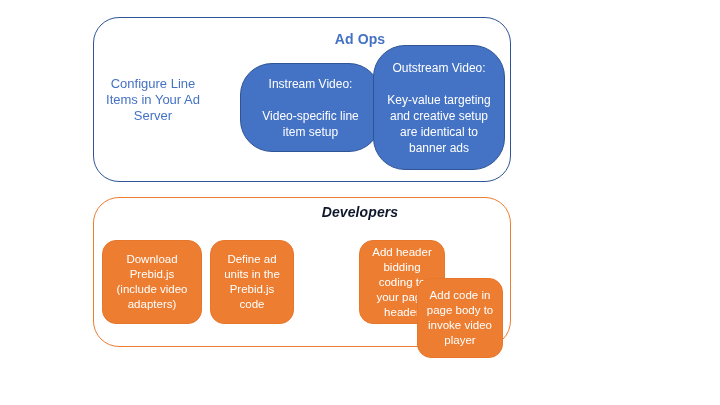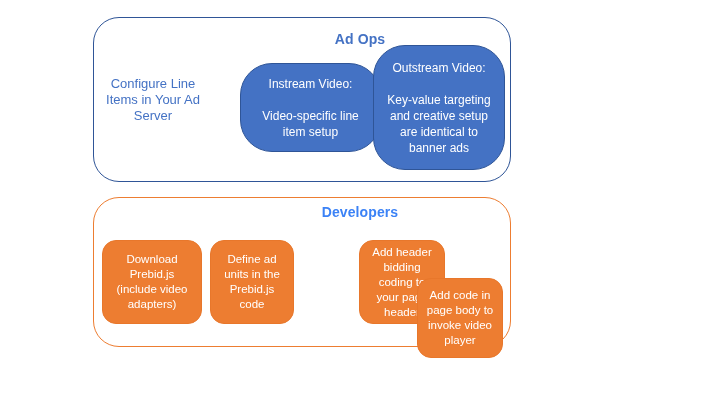--- a/index.html
+++ b/index.html
@@ -27,21 +27,21 @@
   .group-title {
     position: absolute;
     left: 0;
     width: 100%;
     text-align: center;
     font-weight: bold;
     font-size: 14px;
     letter-spacing: 0.1px;
   }
   .group-title.blue   { color: #4472C4; top: 31px; }
-  .group-title.orange { color: #3b82f6; top: 204px; }
+  .group-title.orange { color: #0f172a; top: 204px; font-style: italic; }
 
   .side-note {
     position: absolute;
     left: 99px;
     top: 76px;
     width: 108px;
     color: #4472C4;
     font-size: 13px;
     line-height: 16px;
     text-align: center;

